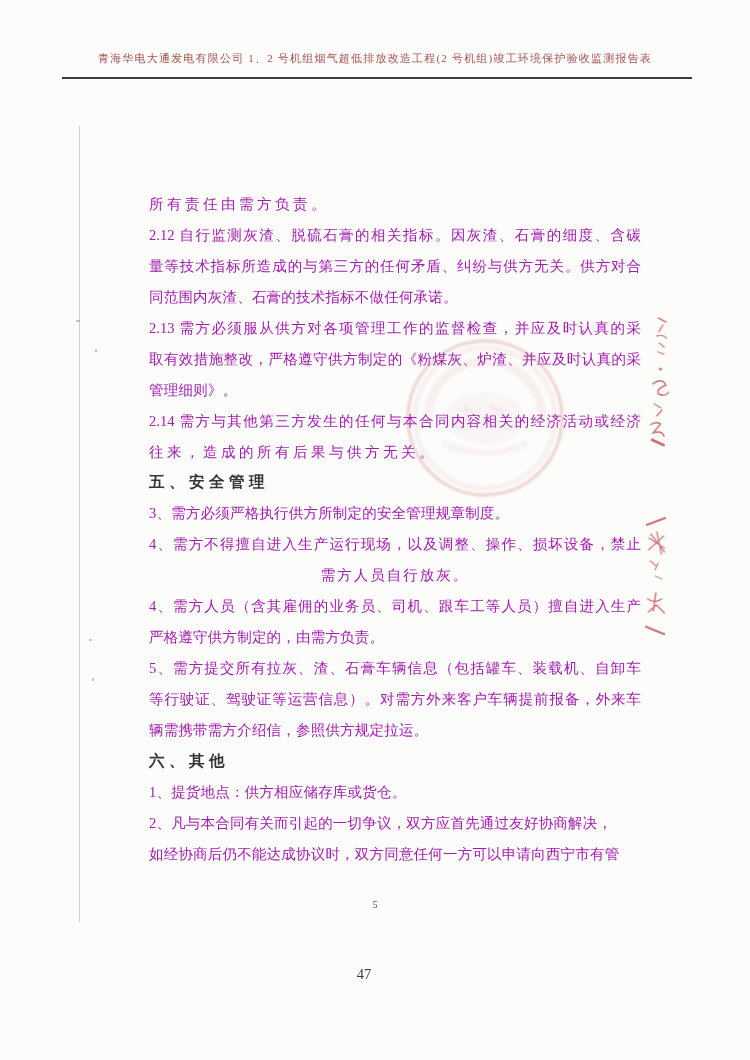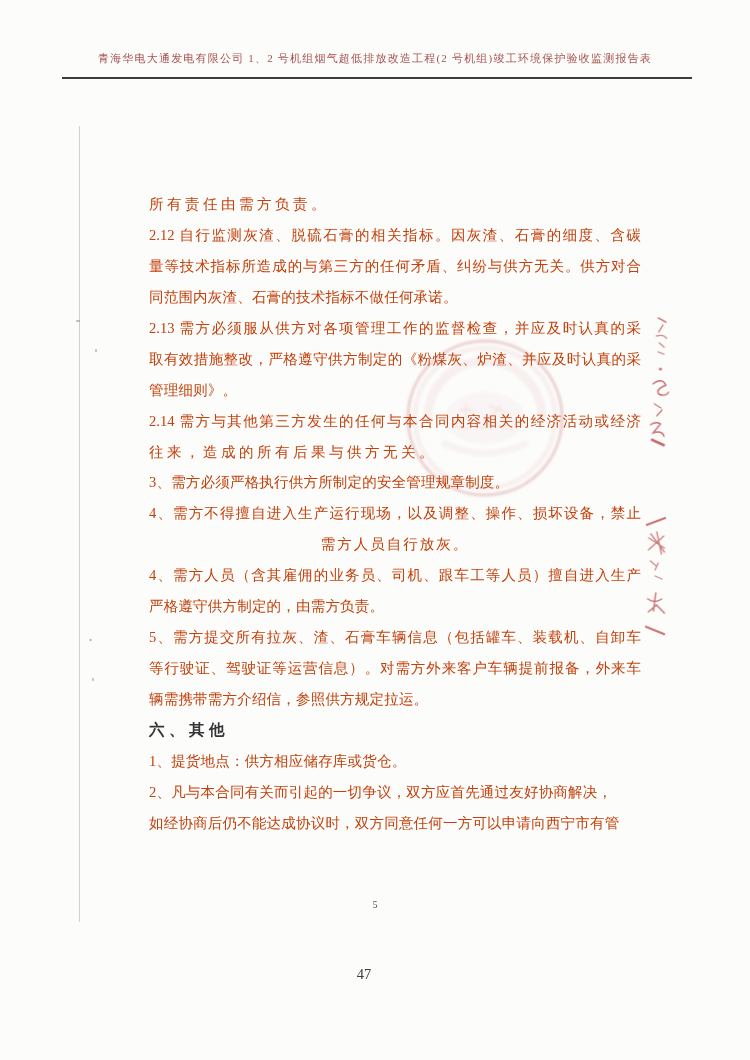--- a/index.html
+++ b/index.html
@@ -17,21 +17,21 @@
     position:absolute;left:62px;top:77px;width:630px;height:2px;background:#3c3c3e;
   }
   
   .fold-line{
     position:absolute;left:79px;top:126px;width:1px;height:796px;
     background:rgba(160,166,172,0.5);
   }
   
   .body-block{position:absolute;left:149px;top:189px;width:492px;}
   .line{
-    height:30.95px;line-height:30.95px;font-size:14.5px;color:#c2410c;
+    height:30.95px;line-height:30.95px;font-size:14.5px;color:#a21caf;
     white-space:nowrap;overflow:visible;
   }
   .line.normal{letter-spacing:0.2px;}
   .line.medium{letter-spacing:2px;text-align:center;}
   .line.wide{letter-spacing:3.5px;}
   .line.heading{font-weight:700;font-size:15.5px;letter-spacing:4.5px;color:#353537;}
   .line.justify{
     white-space:normal;text-align:justify;text-align-last:justify;
     letter-spacing:normal;
   }
@@ -101,20 +101,21 @@
 
   <div class="line wide">所有责任由需方负责。</div>
       <div class="line justify">2.12 自行监测灰渣、脱硫石膏的相关指标。因灰渣、石膏的细度、含碳</div>
       <div class="line justify">量等技术指标所造成的与第三方的任何矛盾、纠纷与供方无关。供方对合</div>
       <div class="line normal">同范围内灰渣、石膏的技术指标不做任何承诺。</div>
       <div class="line justify">2.13 需方必须服从供方对各项管理工作的监督检查，并应及时认真的采</div>
       <div class="line justify">取有效措施整改，严格遵守供方制定的《粉煤灰、炉渣、并应及时认真的采</div>
       <div class="line normal">管理细则》。</div>
       <div class="line justify">2.14 需方与其他第三方发生的任何与本合同内容相关的经济活动或经济</div>
       <div class="line wide">往来，造成的所有后果与供方无关。</div>
+      <div class="line heading">五、安全管理</div>
       <div class="line normal">3、需方必须严格执行供方所制定的安全管理规章制度。</div>
       <div class="line justify">4、需方不得擅自进入生产运行现场，以及调整、操作、损坏设备，禁止</div>
       <div class="line medium">需方人员自行放灰。</div>
       <div class="line justify">4、需方人员（含其雇佣的业务员、司机、跟车工等人员）擅自进入生产</div>
       <div class="line normal">严格遵守供方制定的，由需方负责。</div>
       <div class="line justify">5、需方提交所有拉灰、渣、石膏车辆信息（包括罐车、装载机、自卸车</div>
       <div class="line justify">等行驶证、驾驶证等运营信息）。对需方外来客户车辆提前报备，外来车</div>
       <div class="line normal">辆需携带需方介绍信，参照供方规定拉运。</div>
       <div class="line heading">六、其他</div>
       <div class="line normal">1、提货地点：供方相应储存库或货仓。</div>

